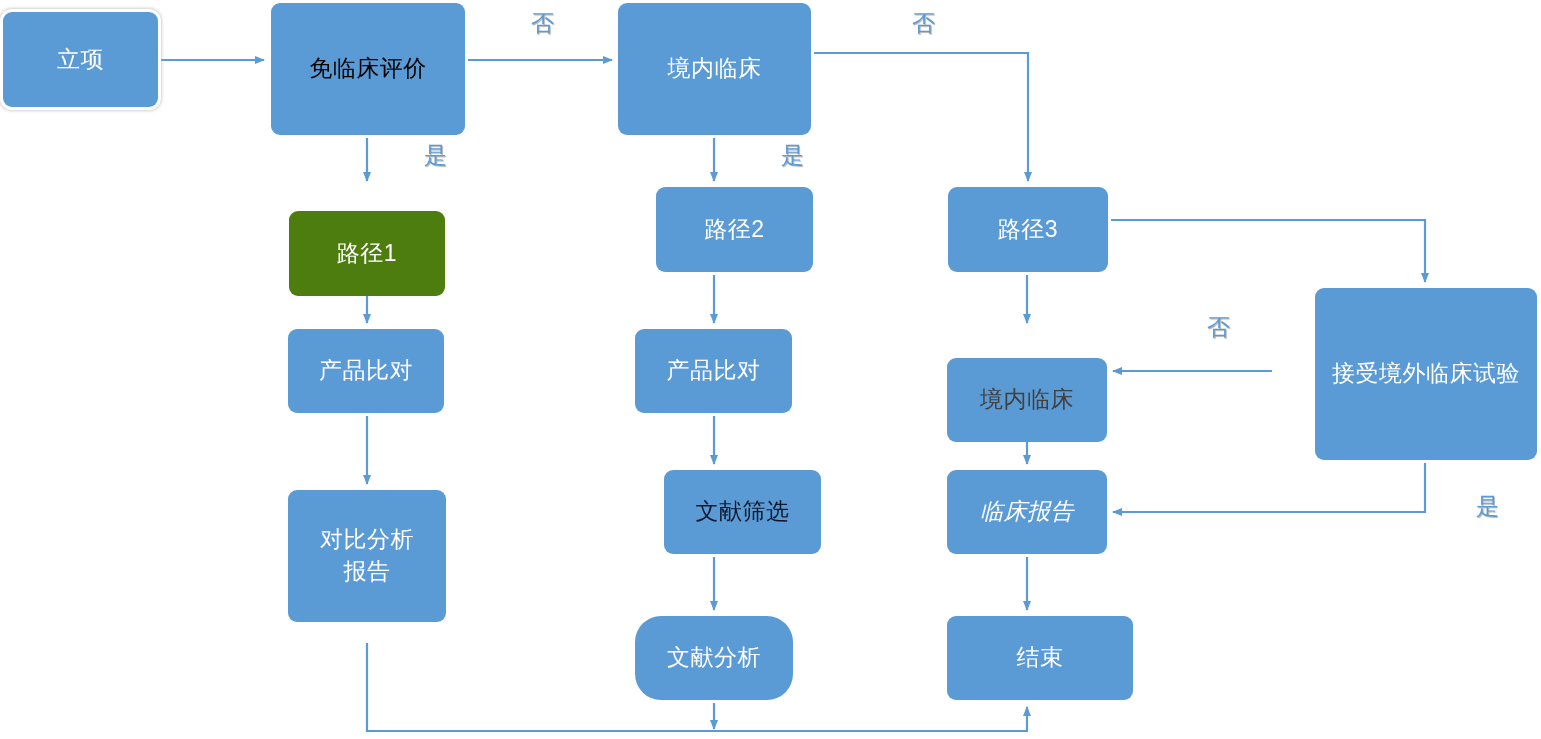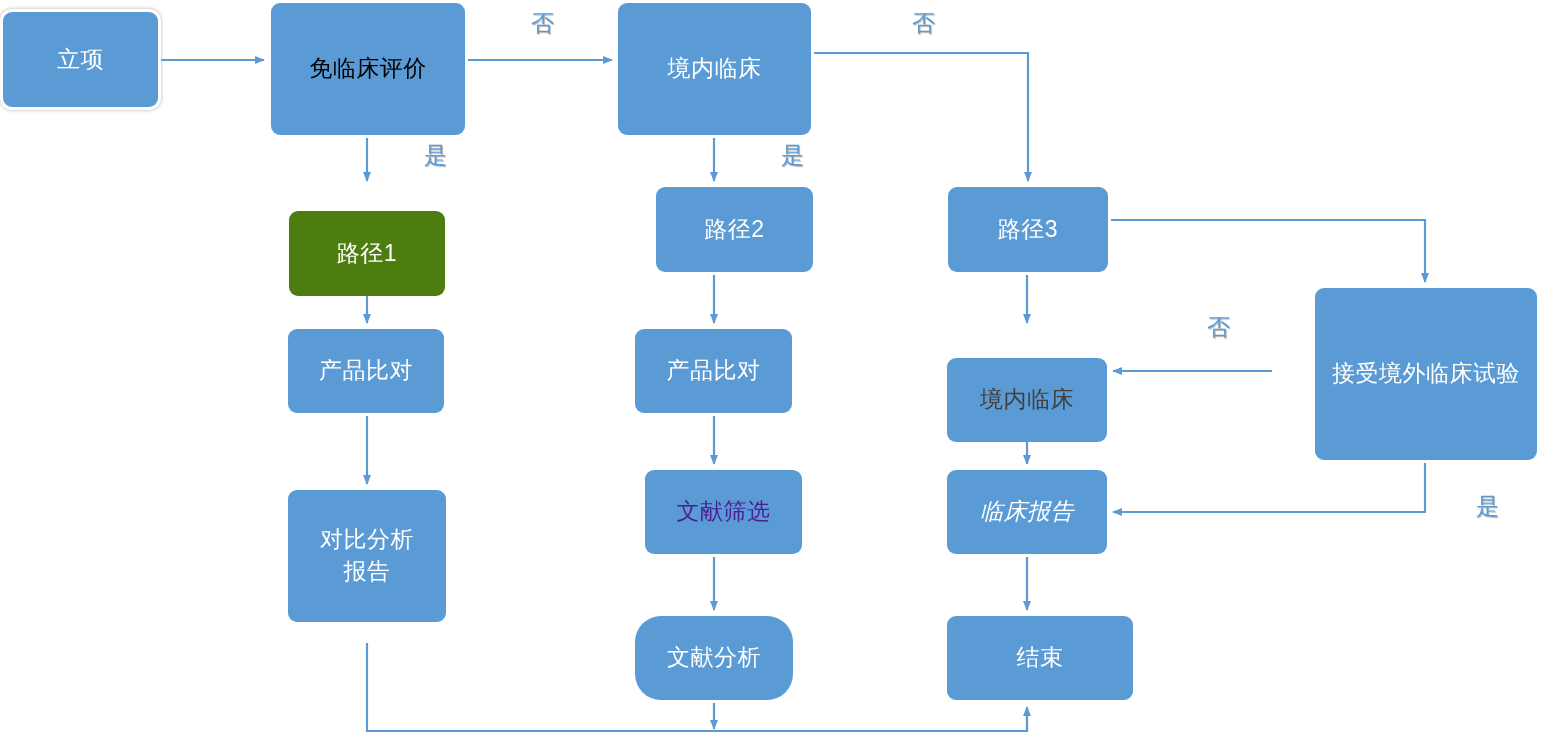--- a/index.html
+++ b/index.html
@@ -114,21 +114,21 @@
       </div>
       <div class="node" style="left: 635px; top: 329px; width: 157px; height: 84px; background: rgb(91, 155, 213); color: rgb(255, 255, 255);">
         <span>产品比对</span>
       </div>
       <div class="node" style="left: 947px; top: 329px; width: 160px; height: 84px; background: rgb(91, 155, 213); color: #404040; margin-top: 29px;">
         <span>境内临床</span>
       </div>
       <div class="node" style="left: 1315px; top: 288px; width: 222px; height: 172px; background: rgb(91, 155, 213); color: rgb(255, 255, 255);">
         <span>接受境外临床试验</span>
       </div>
-      <div class="node" style="left: 645px; top: 470px; width: 157px; height: 84px; background: rgb(91, 155, 213); color: #4c1d95;">
+      <div class="node" style="left: 664px; top: 470px; width: 157px; height: 84px; background: rgb(91, 155, 213); color: #0f172a;">
         <span>文献筛选</span>
       </div>
       <div class="node" style="left: 947px; top: 470px; width: 160px; height: 84px; background: rgb(91, 155, 213); color: rgb(255, 255, 255); font-style: italic;">
         <span>临床报告</span>
       </div>
       <div class="node" style="left: 288px; top: 490px; width: 158px; height: 132px; background: rgb(91, 155, 213); color: rgb(255, 255, 255);">
         <span>对比分析<br>报告</span>
       </div>
       <div class="node" style="left: 635px; top: 616px; width: 158px; height: 84px; background: rgb(91, 155, 213); color: rgb(255, 255, 255); border-radius: 26px;">
         <span>文献分析</span>

